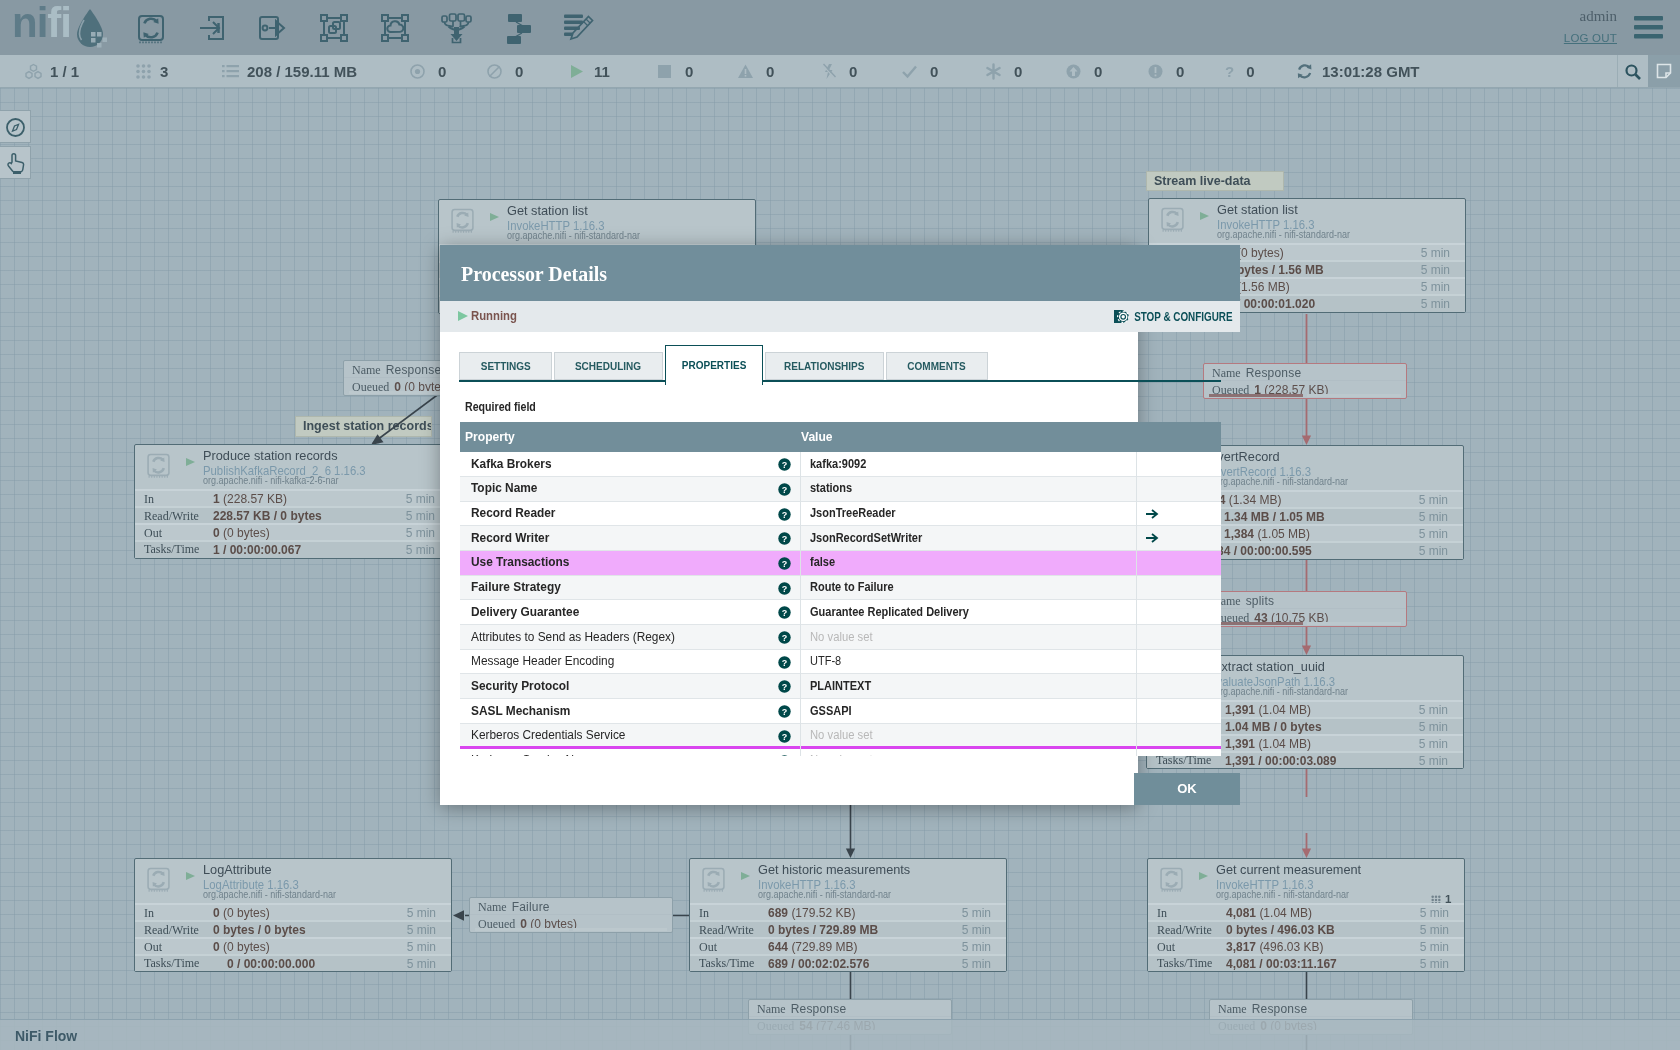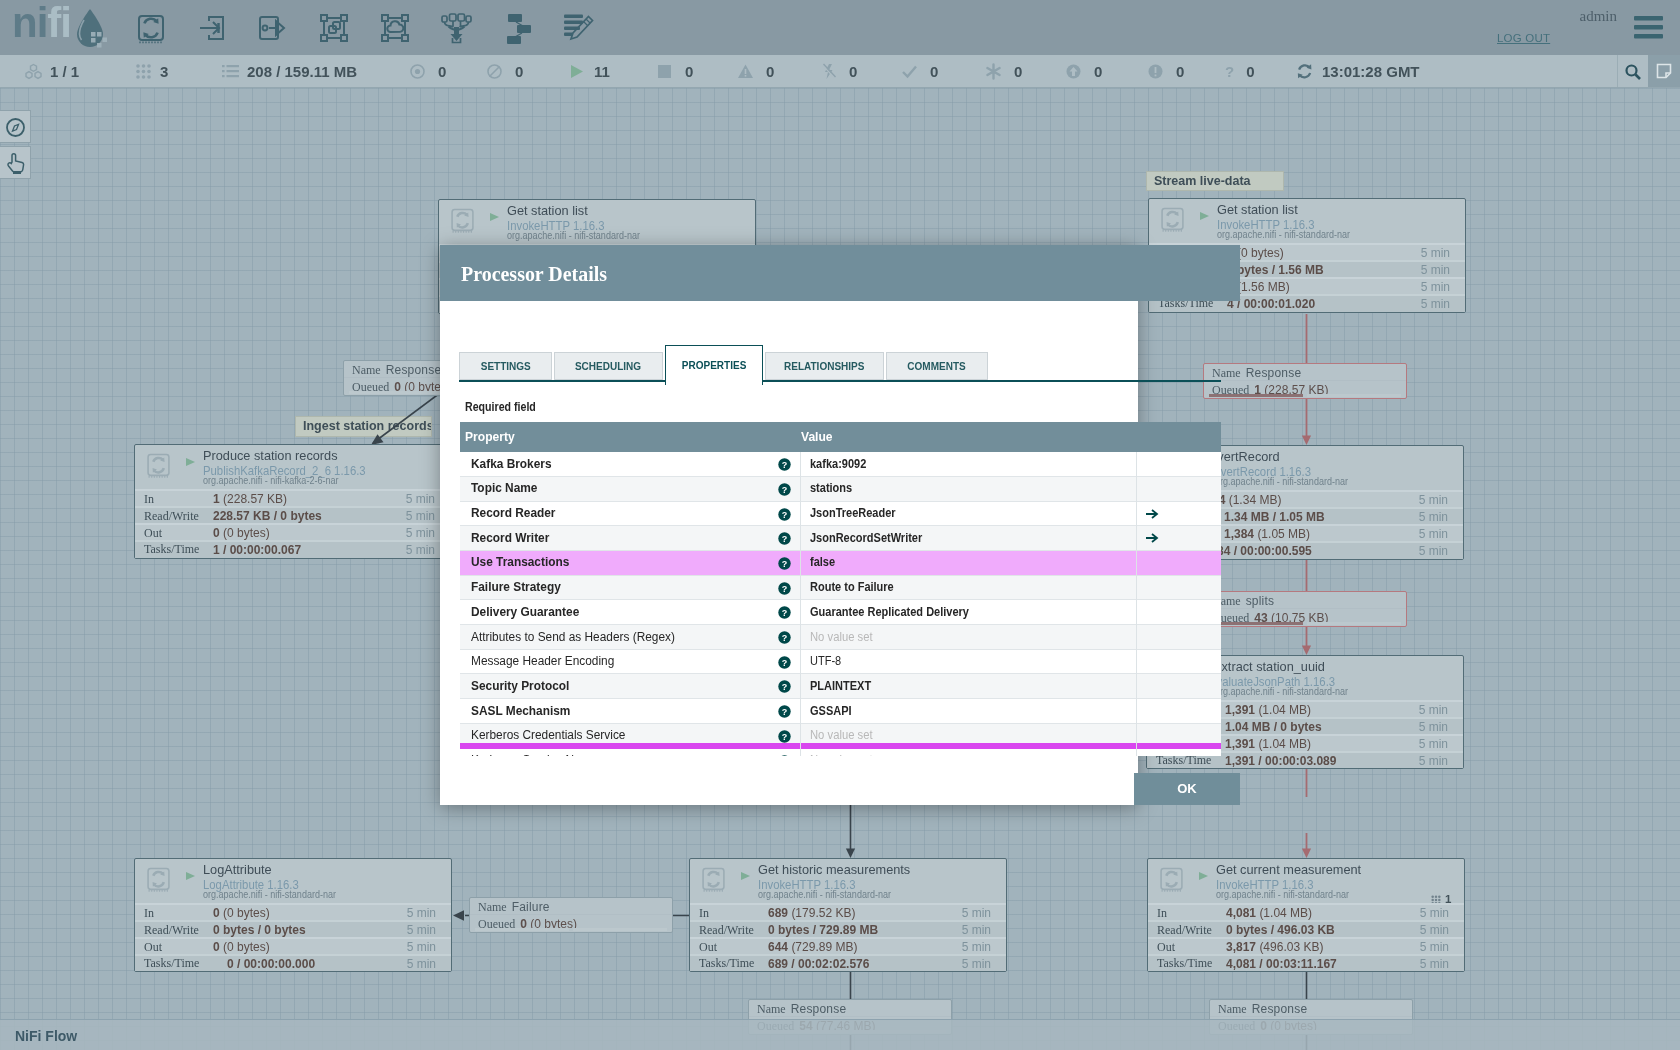--- a/index.html
+++ b/index.html
@@ -491,21 +491,21 @@
         <g fill="#3f6370" stroke="none">
           <rect x="2" y="2.5" width="19" height="3.6" rx="1"></rect>
           <rect x="2" y="8.5" width="19" height="3.6" rx="1"></rect>
           <rect x="2" y="14.5" width="16" height="3.6" rx="1"></rect>
           <rect x="2" y="20.5" width="9" height="3.6" rx="1"></rect>
         </g>
 <path d="M26.5 4.5 l4 4 -15.5 16.5 -6 2 2 -6 z" fill="none" stroke-width="1.7"></path>
 <path d="M24 7 l4 4 M21.5 9.5 l4 4" stroke-width="1.2"></path>
       </svg>
 <div style="position:absolute;right:63px;top:8px;font-family:'Liberation Serif',serif;font-size:15px;color:#4d5f6a;text-align:right;width:120px;">admin</div>
-<div style="position:absolute;right:63px;top:32px;font-size:11.5px;color:#45707c;text-decoration:underline;letter-spacing:0.2px;width:120px;">LOG OUT</div>
+<div style="position:absolute;right:63px;top:32px;font-size:11.5px;color:#45707c;text-decoration:underline;letter-spacing:0.2px;text-align:right;width:120px;">LOG OUT</div>
 <svg style="position:absolute;left:1634px;top:15px;" width="30" height="26" viewBox="0 0 30 26">
 <g fill="#3a6470">
           <rect x="0" y="1" width="29" height="4.6" rx="1"></rect>
           <rect x="0" y="10" width="29" height="4.6" rx="1"></rect>
           <rect x="0" y="19" width="29" height="4.6" rx="1"></rect>
         </g>
       </svg>
 </div>
 <div id="statusbar">
 <div class="sitem" style="left:25px;gap:8px;">
@@ -653,20 +653,36 @@
 <rect x="7" y="19" width="8" height="3" fill="#3c5f6a"></rect>
       </svg>
     </div>
 <div style="position:absolute;left:0;top:1019px;width:1680px;height:31px;background:rgba(167,183,191,0.86);border-top:1px solid rgba(138,160,172,0.9);">
 <div style="position:absolute;left:15px;top:8px;font-size:14px;font-weight:bold;color:#3e5a68;">NiFi Flow</div>
     </div>
 <div id="modal" style="position:absolute;left:440px;top:245px;width:698px;height:560px;background:#fff;box-shadow:0 3px 18px rgba(0,0,0,0.35);">
 <div style="position:absolute;left:0;top:0;width:800px;height:56px;background:#718e9b;">
 <div style="position:absolute;left:21px;top:17px;font-family:'Liberation Serif',serif;font-size:21px;font-weight:bold;color:#fff;transform:scaleX(0.95);transform-origin:left top;">Processor Details</div>
       </div>
+<div style="position:absolute;left:0;top:56px;width:800px;height:31px;background:#e4e9ec;">
+<div style="position:absolute;left:18px;top:10px;width:0;height:0;border-left:10px solid #7dc7a0;border-top:5.5px solid transparent;border-bottom:5.5px solid transparent;"></div>
+<div style="position:absolute;left:31px;top:6.5px;font-size:13.5px;font-weight:bold;color:#7a544e;transform:scaleX(0.84);transform-origin:left top;">Running</div>
+<svg style="position:absolute;left:673px;top:7px;" width="17" height="17" viewBox="0 0 17 17">
+<path d="M1 2 h10 v13 h-10 z" fill="#0b4f57"></path>
+<g transform="translate(10.2,8.8)">
+            <circle r="5.6" fill="#0b4f57"></circle>
+<g fill="#fff">
+              <circle r="5.6" fill="none" stroke="#fff" stroke-width="1.2" stroke-dasharray="2 2.2"></circle>
+            </g>
+<circle r="3.6" fill="#0b4f57" stroke="#fff" stroke-width="1.4"></circle>
+            <circle r="1.7" fill="#fff"></circle>
+          </g>
+        </svg>
+<div style="position:absolute;right:7px;top:9px;font-size:12.5px;font-weight:bold;color:#0b4f57;white-space:nowrap;transform:scaleX(0.79);transform-origin:right top;">STOP &amp; CONFIGURE</div>
+</div>
 <div style="position:absolute;left:0;top:0;width:800px;height:560px;">
 <div style="position:absolute;left:18.7px;top:134.6px;width:762px;height:2px;background:#0b4f57;"></div>
 <div style="position:absolute;left:18.7px;top:107.2px;width:93.2px;height:27.4px;background:#e9edef;border:1px solid #ccd3d7;text-align:center;line-height:26px;font-size:11.5px;font-weight:bold;color:#255a60;"><span style="display:inline-block;transform:scaleX(0.87);">SETTINGS</span></div>
 <div style="position:absolute;left:114.2px;top:107.2px;width:108.4px;height:27.4px;background:#e9edef;border:1px solid #ccd3d7;text-align:center;line-height:26px;font-size:11.5px;font-weight:bold;color:#255a60;"><span style="display:inline-block;transform:scaleX(0.87);">SCHEDULING</span></div>
 <div style="position:absolute;left:224.9px;top:99.9px;width:98.2px;height:40px;background:#fff;border:1.5px solid #0b4f57;border-bottom:none;text-align:center;line-height:38px;font-size:11.5px;font-weight:bold;color:#0b4f57;z-index:3;"><span style="display:inline-block;transform:scaleX(0.87);">PROPERTIES</span></div>
 <div style="position:absolute;left:325.4px;top:107.2px;width:118.6px;height:27.4px;background:#e9edef;border:1px solid #ccd3d7;text-align:center;line-height:26px;font-size:11.5px;font-weight:bold;color:#255a60;"><span style="display:inline-block;transform:scaleX(0.87);">RELATIONSHIPS</span></div>
 <div style="position:absolute;left:446.3px;top:107.2px;width:101.4px;height:27.4px;background:#e9edef;border:1px solid #ccd3d7;text-align:center;line-height:26px;font-size:11.5px;font-weight:bold;color:#255a60;"><span style="display:inline-block;transform:scaleX(0.87);">COMMENTS</span></div>
 </div>
 <div style="position:absolute;left:24.7px;top:155px;font-size:12.5px;font-weight:bold;color:#262626;transform:scaleX(0.85);transform-origin:left top;">Required field</div>
 <div style="position:absolute;left:20px;top:177.4px;width:761px;height:333.5px;overflow:hidden;">
@@ -783,21 +799,21 @@
 <div style="position:absolute;left:0;top:276.79999999999995px;width:761px;height:24.7px;background:#ffffff;border-bottom:1px solid #e0e5e8;">
 <span style="position:absolute;left:11px;top:4.5px;font-size:12.5px;font-weight:bold;color:#262626;transform:scaleX(0.95);transform-origin:left top;white-space:nowrap;">SASL Mechanism</span>
 <svg style="position:absolute;left:318px;top:6px;" width="13" height="13" viewBox="0 0 13 13">
 <circle cx="6.5" cy="6.5" r="6.2" fill="#004849"></circle>
 <text x="6.5" y="9.6" text-anchor="middle" font-size="9" font-weight="bold" fill="#fff" font-family="Liberation Sans">?</text>
           </svg>
 <div style="position:absolute;left:339.5px;top:0;width:1px;height:24.7px;background:#dde3e6;"></div>
 <div style="position:absolute;left:675.5px;top:0;width:1px;height:24.7px;background:#dde3e6;"></div>
 <span style="position:absolute;left:350px;top:4.5px;font-size:12.5px;font-weight:bold;color:#262626;transform:scaleX(0.88);transform-origin:left top;white-space:nowrap;">GSSAPI</span>
 </div>
-<div style="position:absolute;left:0;top:301.49999999999994px;width:761px;height:24.7px;background:#f4f6f7;border-bottom:6px solid #d946ef;">
+<div style="position:absolute;left:0;top:301.49999999999994px;width:761px;height:24.7px;background:#f4f6f7;border-bottom:3px solid #d946ef;">
 <span style="position:absolute;left:11px;top:4.5px;font-size:12.5px;font-weight:normal;color:#262626;transform:scaleX(0.95);transform-origin:left top;white-space:nowrap;">Kerberos Credentials Service</span>
 <svg style="position:absolute;left:318px;top:6px;" width="13" height="13" viewBox="0 0 13 13">
 <circle cx="6.5" cy="6.5" r="6.2" fill="#004849"></circle>
 <text x="6.5" y="9.6" text-anchor="middle" font-size="9" font-weight="bold" fill="#fff" font-family="Liberation Sans">?</text>
           </svg>
 <div style="position:absolute;left:339.5px;top:0;width:1px;height:24.7px;background:#dde3e6;"></div>
 <div style="position:absolute;left:675.5px;top:0;width:1px;height:24.7px;background:#dde3e6;"></div>
 <span style="position:absolute;left:350px;top:4.5px;font-size:12.5px;color:#b8b8b8;transform:scaleX(0.9);transform-origin:left top;white-space:nowrap;">No value set</span>
 </div>
 <div style="position:absolute;left:0;top:326.19999999999993px;width:761px;height:24.7px;background:#ffffff;border-bottom:1px solid #e0e5e8;">

